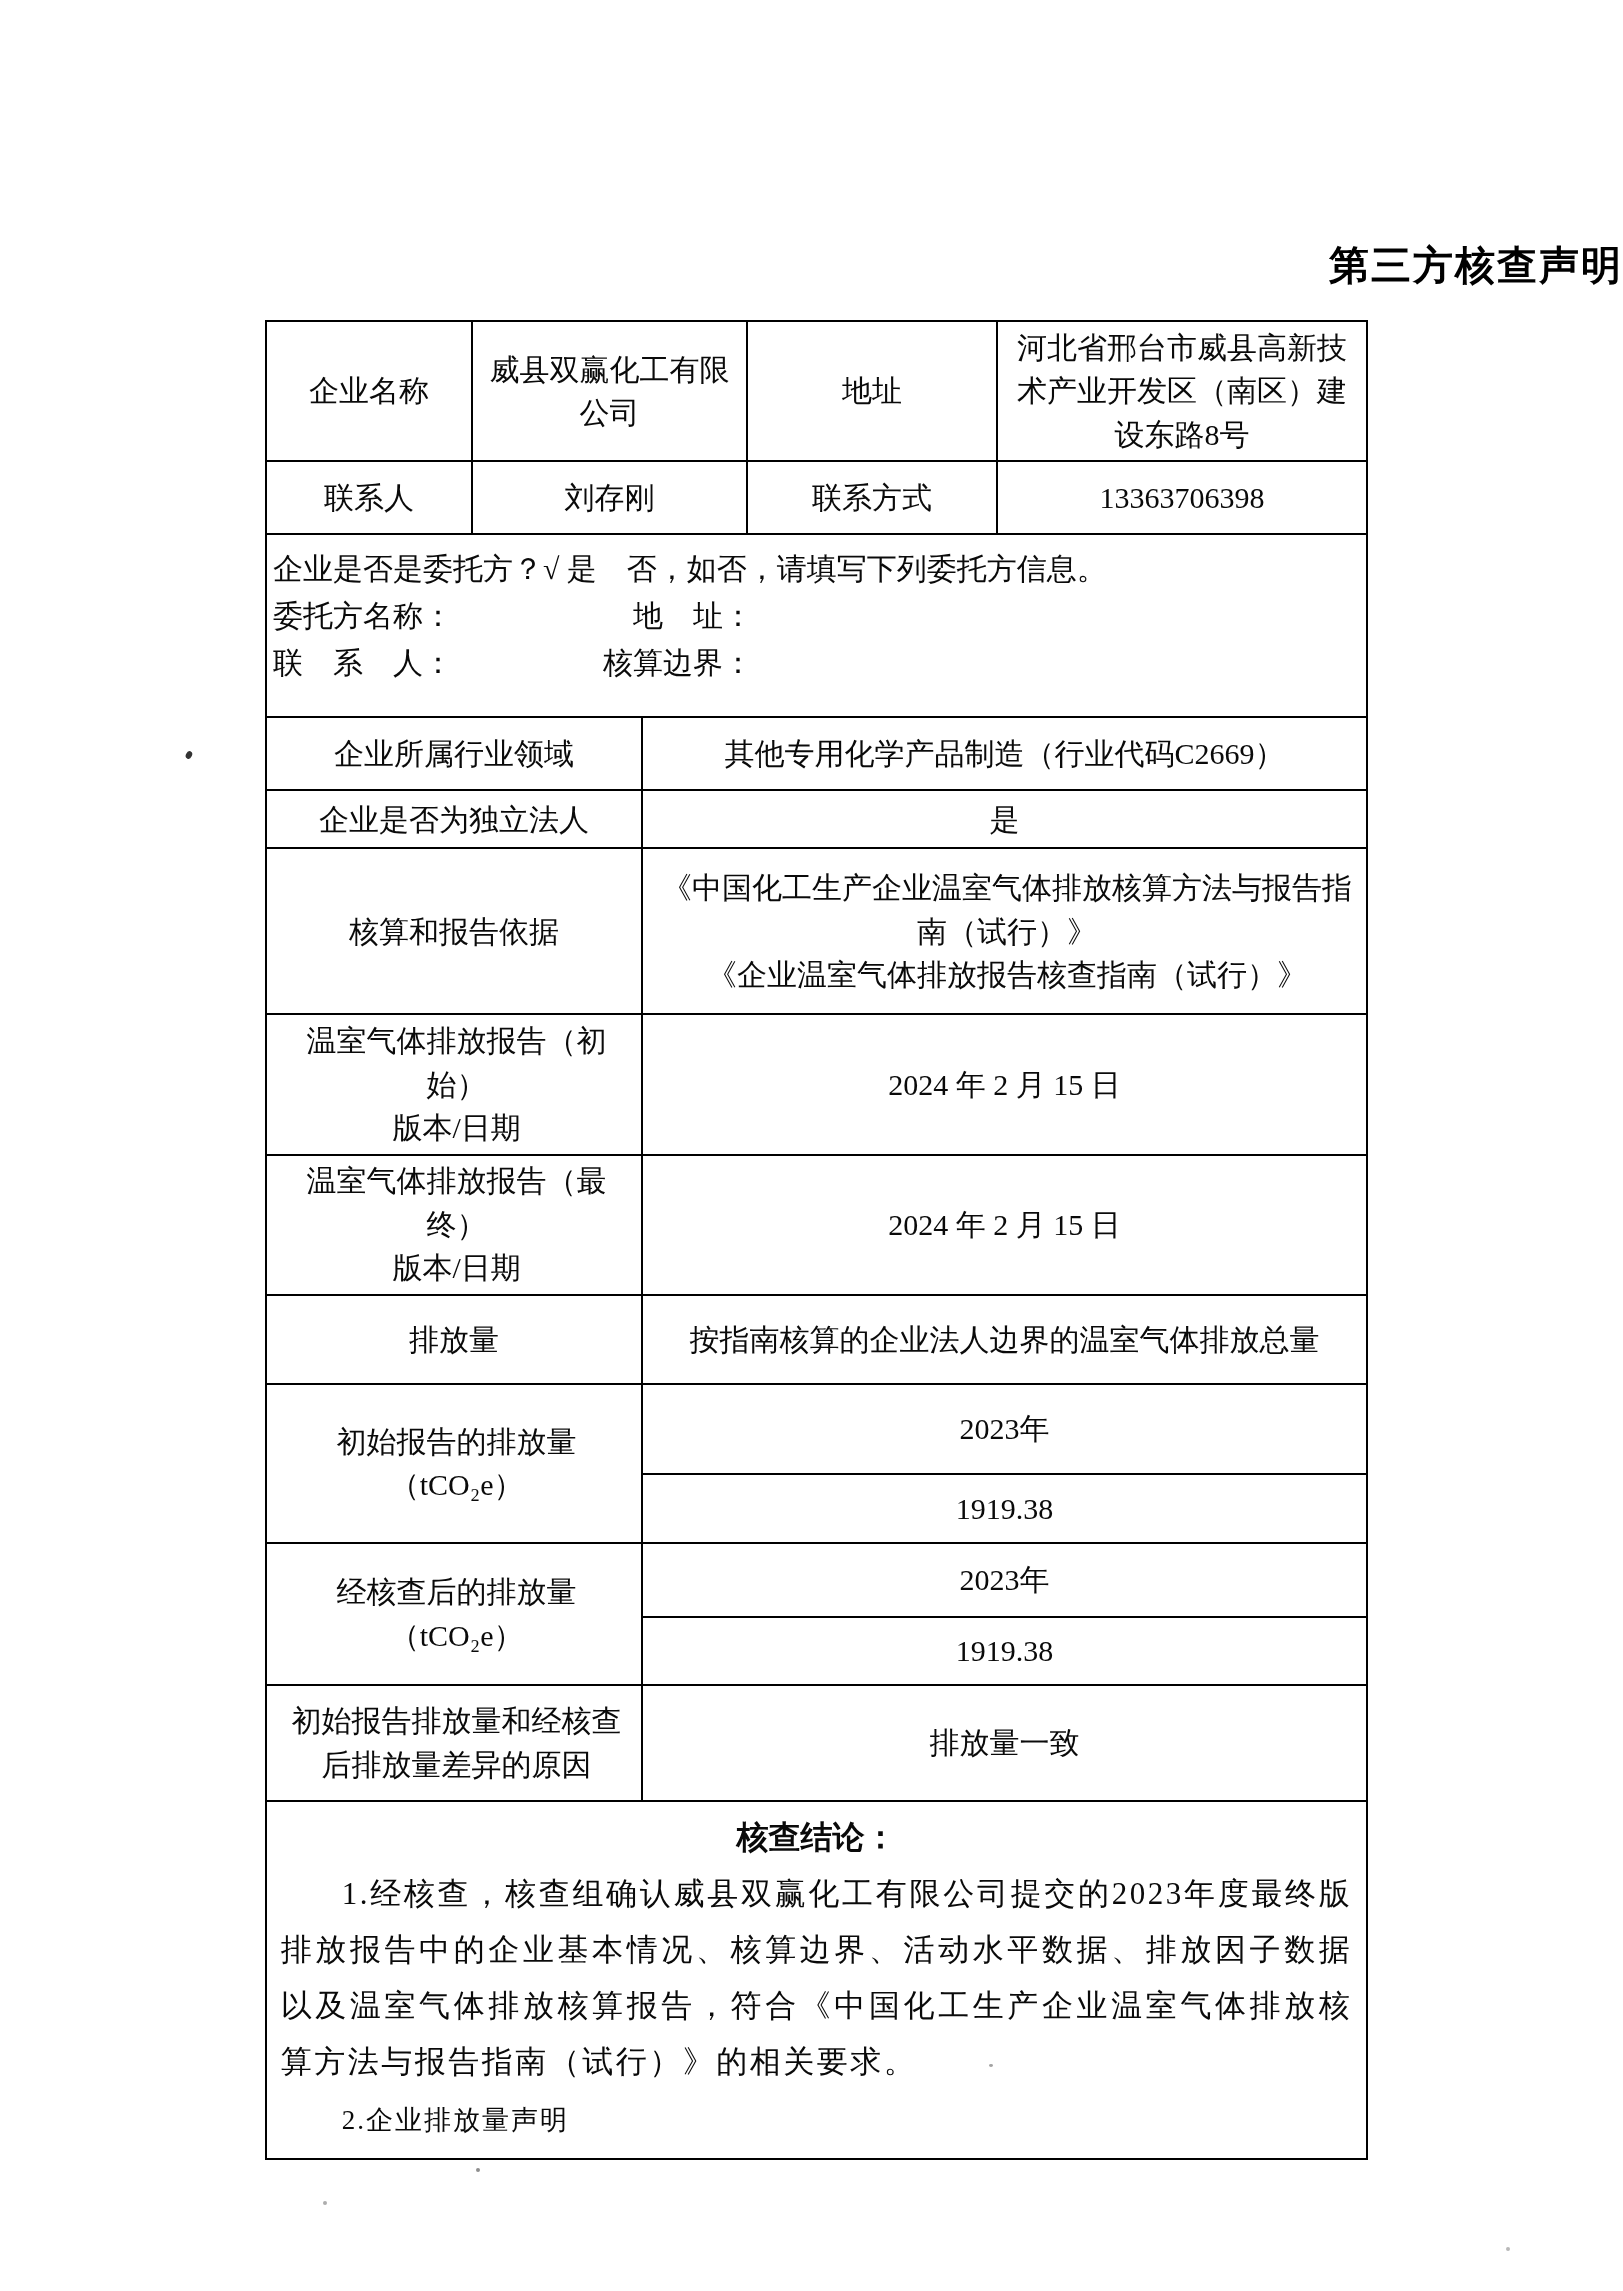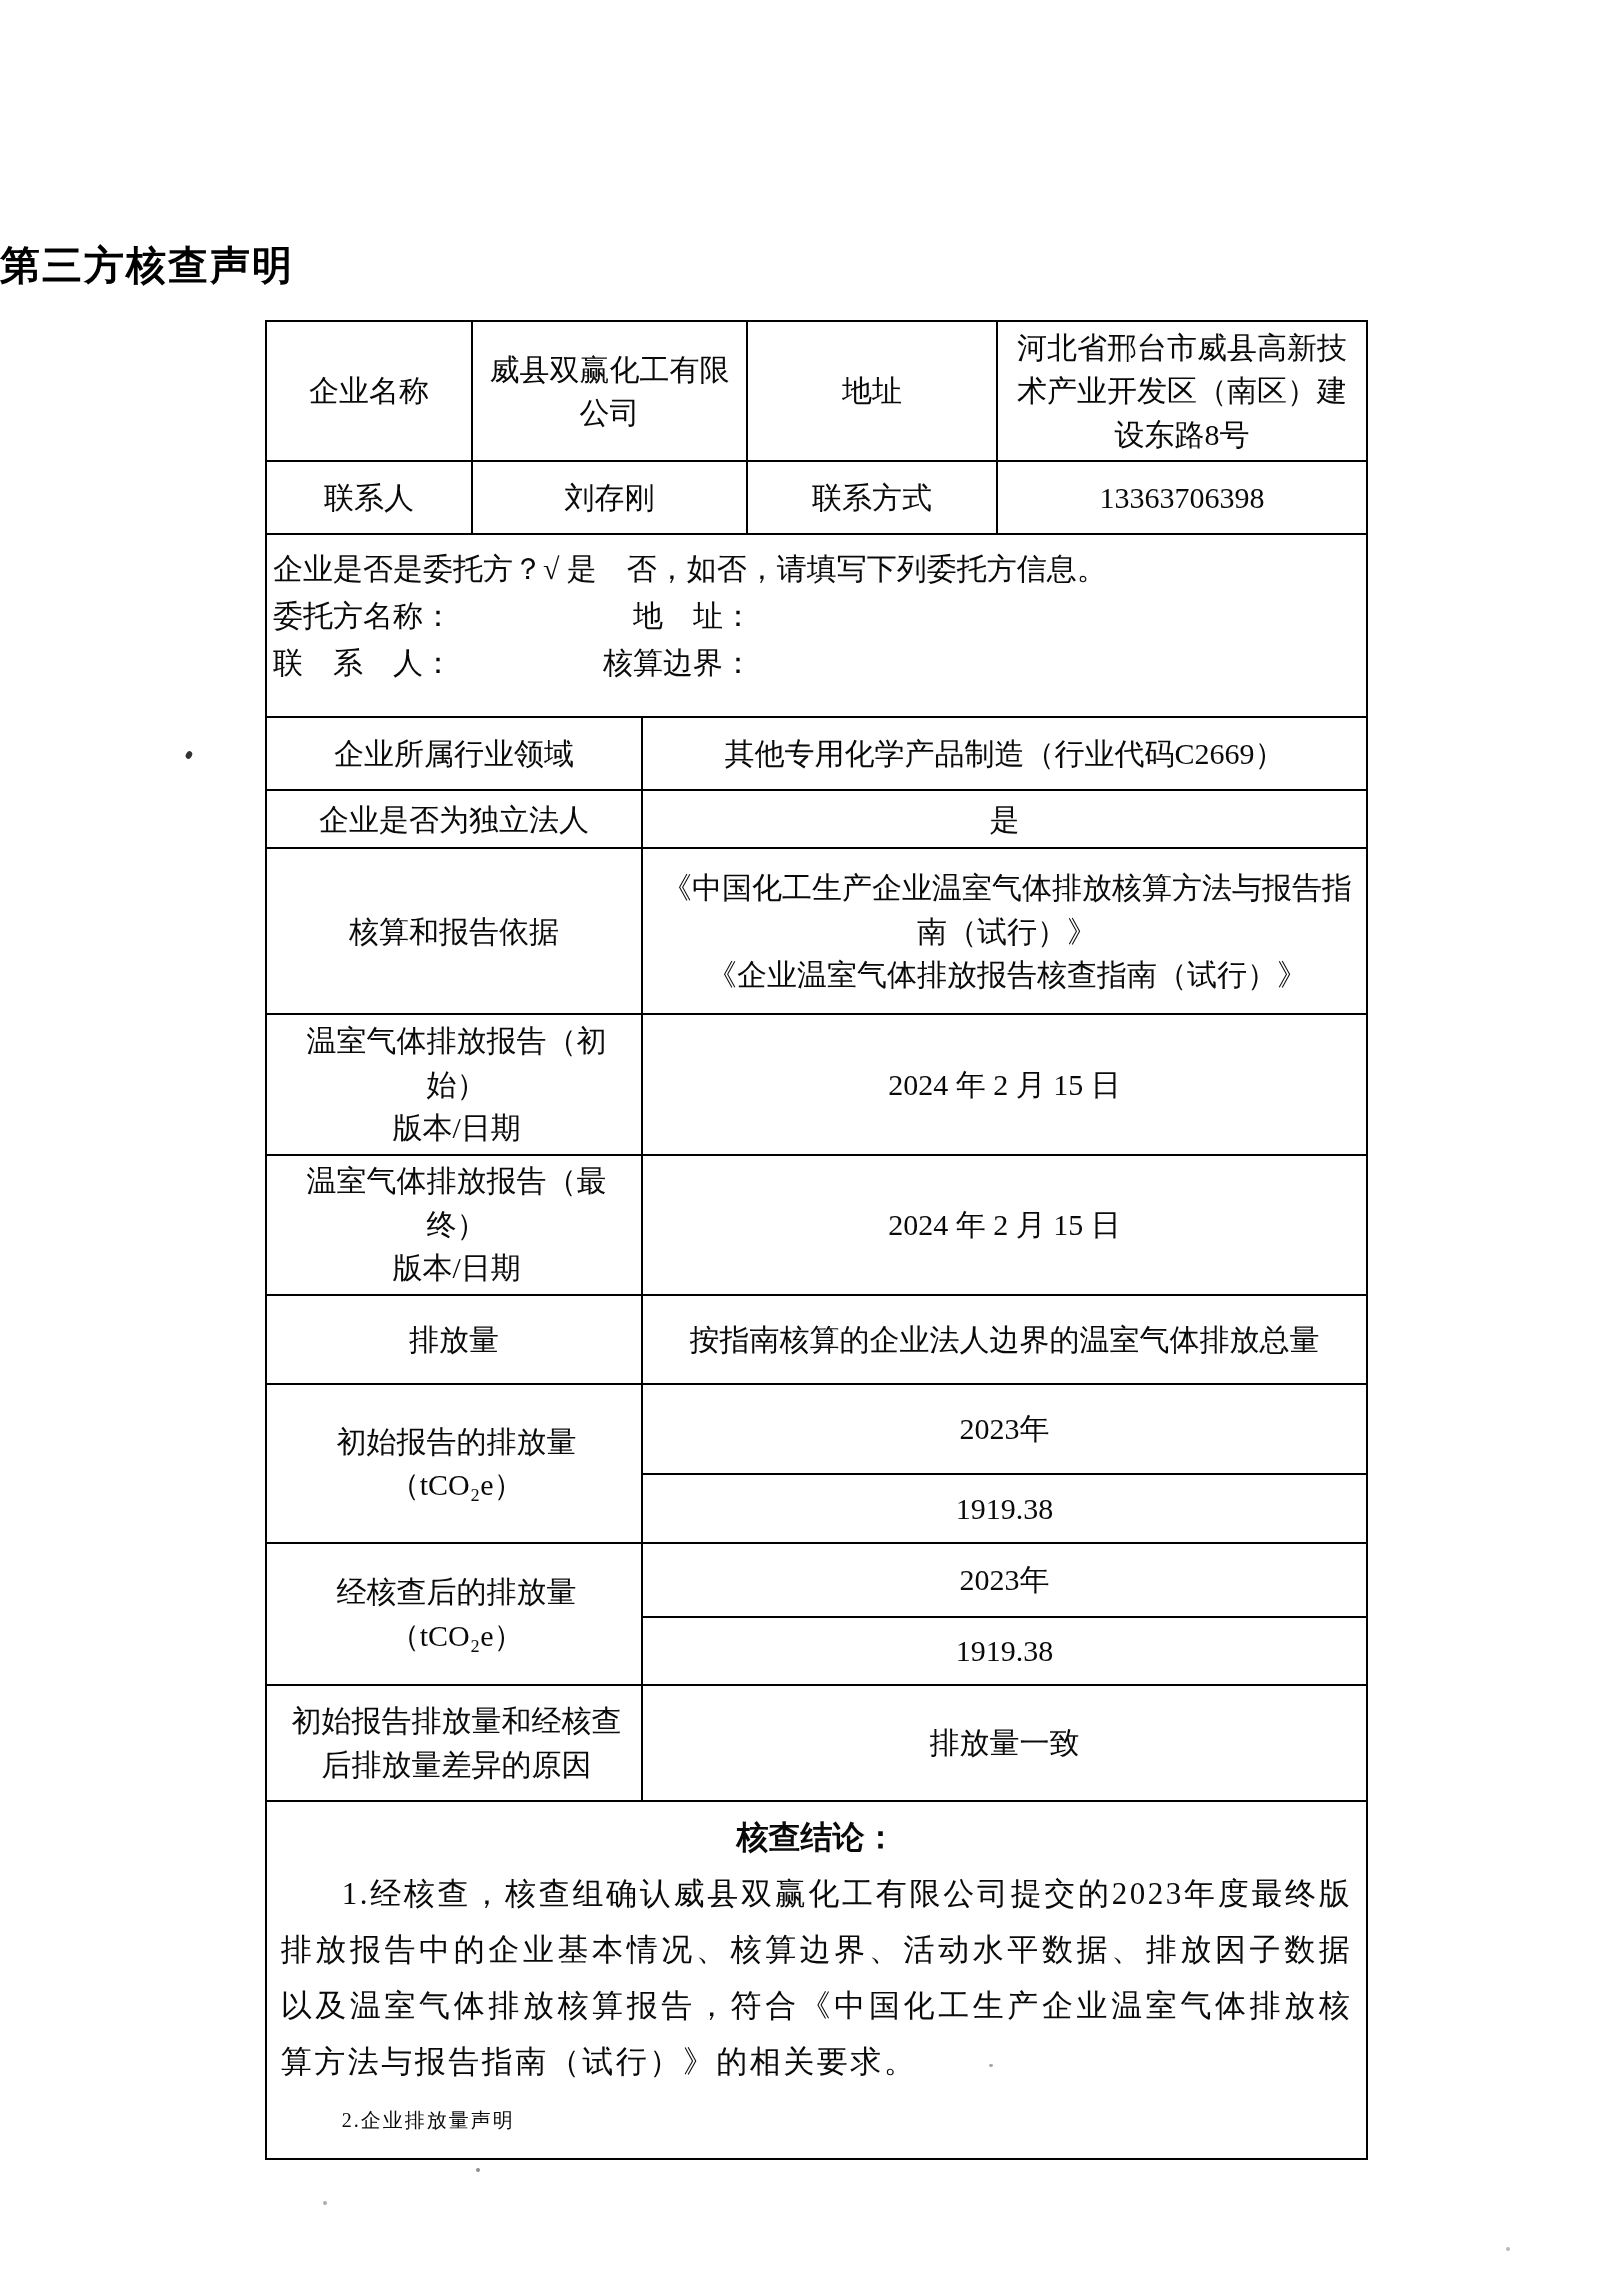--- a/index.html
+++ b/index.html
@@ -7,21 +7,21 @@
     position:relative;
     width:1623px;height:2292px;
     background:#ffffff;
     font-family:"Liberation Serif","DejaVu Serif",serif;
     color:#0a0a0a;
     overflow:hidden;
   }
   .doc-title{
     position:absolute;
     top:238px;left:0;width:100%;
-    text-align:left;
+    text-align:right;
     font-size:40px;
     font-weight:bold;
     letter-spacing:2px;
     color:#000;
   }
   table.main{
     position:absolute;
     left:265px;top:320px;
     width:1100px;
     border-collapse:collapse;
@@ -61,21 +61,21 @@
   .c-para{
     margin:5.9px 0 0 0;
     font-size:31px;
     line-height:56px;
     letter-spacing:2.5px;
     text-align:justify;
     text-indent:61px;
   }
   .c-para2{
     margin:2px 0 0 0;
-    font-size:20px;
+    font-size:27px;
     line-height:56px;
     letter-spacing:2px;
     text-indent:61px;
   }
   .speck{position:absolute;background:#333;border-radius:50%;}
   .speck.s1{left:186px;top:751px;width:5.9px;height:7.8px;transform:rotate(25deg);}
   .speck.s2{left:476px;top:2168px;width:3.9px;height:3.9px;opacity:.55;}
   .speck.s3{left:989px;top:2064px;width:3.9px;height:2.9px;opacity:.45;}
   .speck.s4{left:323px;top:2201px;width:3.9px;height:3.9px;opacity:.4;}
   .speck.s5{left:1506px;top:2247px;width:3.9px;height:3.9px;opacity:.35;}

